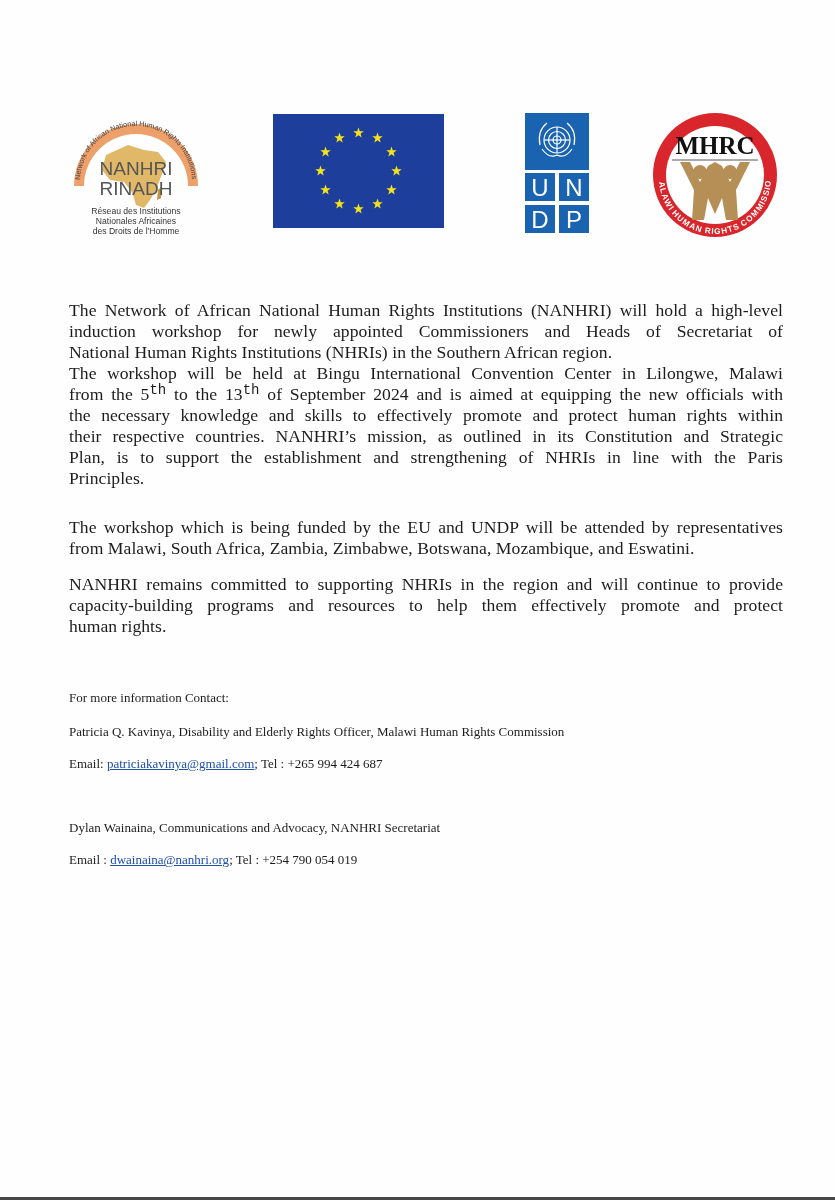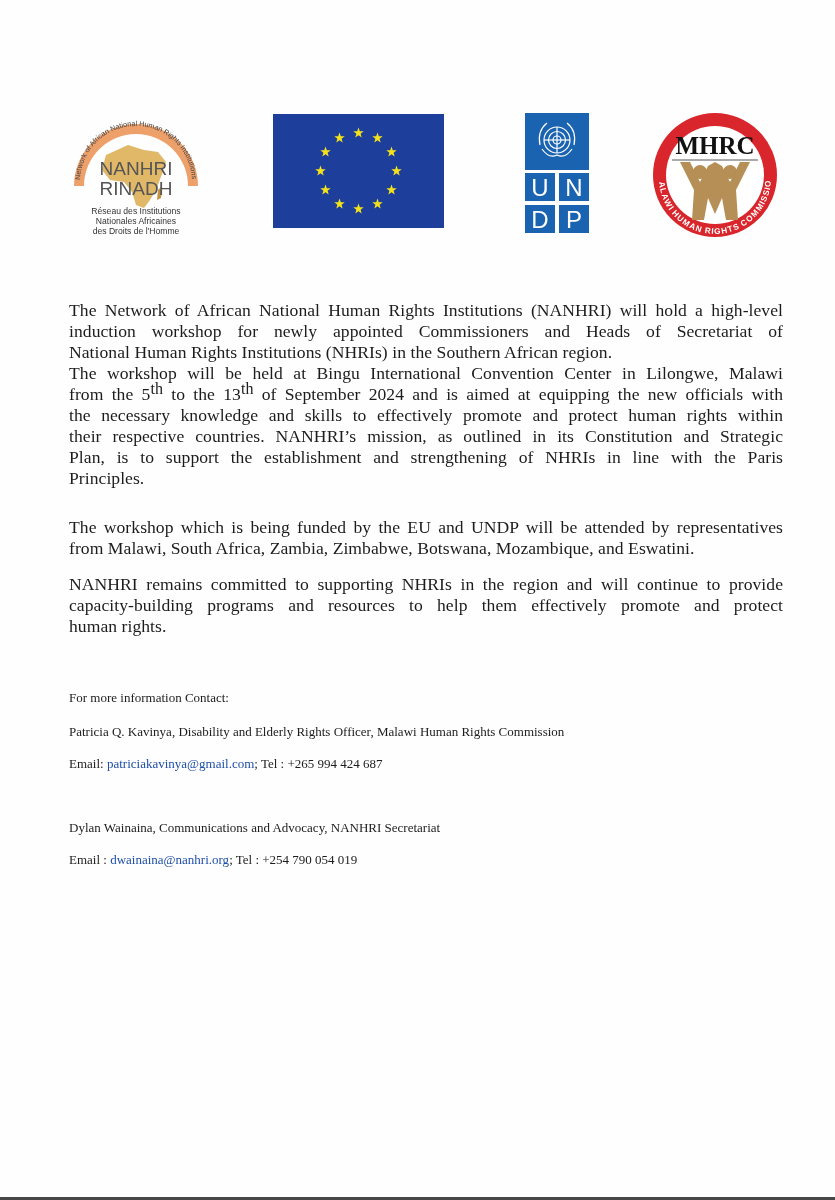--- a/index.html
+++ b/index.html
@@ -21,33 +21,33 @@
       font-family: "Liberation Serif", "DejaVu Serif", serif;
       font-size: 17.6px; line-height: 21px; text-align: justify;
       color: #1c1c1c; letter-spacing: 0.05px;
     }
     .p1 { top: 300px; }
     .p2 { top: 363px; }
     .p3 { top: 517px; }
     .p4 { top: 574px; }
     .p1 span, .p2 span { display: block; }
     .just-line { text-align: justify; text-align-last: justify; }
-    sup { font-size: 16px; line-height: 0; vertical-align: 6px; }
+    sup { font-size: 14px; line-height: 0; vertical-align: 6px; font-family: Liberation Mono, monospace; }
 
     .contact {
       position: absolute; left: 69px;
       font-family: "Liberation Serif", "DejaVu Serif", serif;
       font-size: 13px; line-height: 18px; color: #1c1c1c; white-space: nowrap;
     }
     .c1 { top: 689px; }
     .c2 { top: 723px; }
     .c3 { top: 755px; }
     .c4 { top: 819px; }
     .c5 { top: 851px; }
-    .link { color: #1f4fa8; }
+    .link { color: #1f4fa8; text-decoration: underline; }
   </style>
 </head>
 <body>
 
 <div class="page">
 
   <div class="logo logo-nanhri">
     <svg width="140" height="145" viewBox="0 0 140 145">
       <defs>
         <path id="arcPath" d="M 14 82 A 56 56 0 0 1 126 82"></path>

